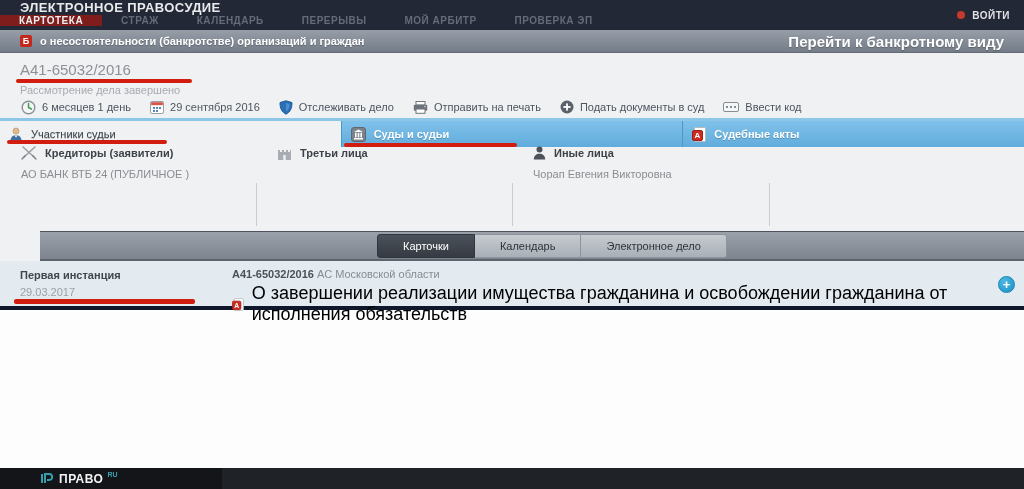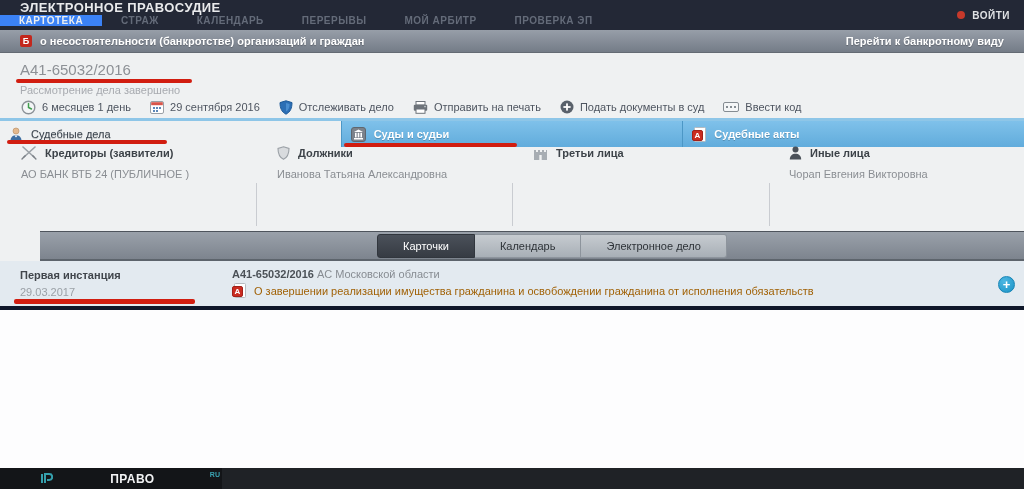--- a/index.html
+++ b/index.html
@@ -7,34 +7,34 @@
        font-family:"Liberation Sans", sans-serif;-webkit-font-smoothing:antialiased;}
 
   
   .topbar{position:absolute;left:0;top:0;width:1024px;height:30px;background:#232836;
           display:flex;align-items:stretch;flex-direction:column;}
   .brand{color:#e9eaec;font-size:13px;font-weight:bold;letter-spacing:.4px;
          display:flex;align-items:center;padding-left:20px;width:268px;}
   .topnav{display:flex;align-items:stretch;}
   .nav-item{display:flex;align-items:center;padding:0 19px;font-size:10px;font-weight:bold;
             letter-spacing:.5px;color:#646b79;cursor:pointer;white-space:nowrap;}
-  .nav-item.active{background:#3b82f6;color:#eceef0;}
+  .nav-item.active{background:#7f1d1d;color:#eceef0;}
   .login{position:absolute;right:14px;top:0;height:30px;display:flex;align-items:center;gap:7px;cursor:pointer;}
   .login-dot{width:8px;height:8px;border-radius:50%;background:#c6392b;}
   .login-label{color:#dfe1e4;font-size:10px;font-weight:bold;letter-spacing:.5px;}
 
   
   .subbar{position:absolute;left:0;top:30px;width:1024px;height:23px;
           background:linear-gradient(#979ea8,#747c87);border-bottom:1px solid #646b74;
           display:flex;align-items:center;justify-content:space-between;padding:0 20px;box-sizing:border-box;}
   .subbar-left{display:flex;align-items:center;gap:8px;}
   .b-badge{width:12px;height:12px;background:#c3271d;border-radius:2px;color:#fff;font-size:9px;
            font-weight:bold;display:flex;align-items:center;justify-content:center;}
   .subbar-title{color:#fff;font-size:11px;font-weight:bold;text-shadow:0 1px 1px rgba(0,0,0,.25);}
-  .subbar-link{color:#fff;font-size:11px;font-weight:bold;text-decoration:none;cursor:pointer;
+  .subbar-link{color:#fff;font-size:15px;font-weight:bold;text-decoration:none;cursor:pointer;
                text-shadow:0 1px 1px rgba(0,0,0,.25);}
 
   
   .page-bg{position:absolute;left:0;top:53px;width:1024px;height:415px;background:#eff1f2;}
   .lower-white{position:absolute;left:0;top:306px;width:1024px;height:162px;background:#fdfdfe;}
 
   
   .case-number{position:absolute;left:20px;top:61px;font-size:15px;color:#8d9196;}
   .case-status{position:absolute;left:20px;top:84px;font-size:11px;color:#a8abb0;}
 
@@ -74,36 +74,36 @@
   .sw-btn.active{background:linear-gradient(#4b515a,#363b43);color:#fff;border-color:#31363d;}
 
   
   .instance-row{position:absolute;left:0;top:261px;width:1024px;height:45px;background:#e3eaf0;
                 border-bottom:4px solid #0f172a;}
   .inst-name{position:absolute;left:20px;top:8px;font-size:11px;font-weight:bold;color:#41464c;}
   .inst-date{position:absolute;left:20px;top:25px;font-size:11px;color:#9ba1a7;}
   .inst-case-line{position:absolute;left:232px;top:7px;font-size:11px;color:#878c92;}
   .inst-case-line b{color:#4b5157;}
   .doc-line{position:absolute;left:232px;top:22px;display:flex;align-items:center;gap:8px;cursor:pointer;}
-  .doc-link{font-size:11px;color:#a16207;text-decoration:none;}
+  .doc-link{font-size:18px;color:#000000;text-decoration:none;}
   .add-btn{position:absolute;right:9px;top:15px;width:17px;height:17px;border-radius:50%;cursor:pointer;
            background:radial-gradient(circle at 35% 30%,#4db7e2,#1b93c6);border:1px solid #1684b5;
            color:#fff;font-size:13px;font-weight:bold;line-height:16px;text-align:center;box-sizing:border-box;}
 
   
   .annot{position:absolute;background:#d11d10;border-radius:2px;height:4px;}
   .annot.a1{left:16px;top:79px;width:176px;}
   .annot.a2{left:7px;top:140px;width:160px;}
   .annot.a3{left:344px;top:143px;width:173px;}
   .annot.a4{left:14px;top:299px;width:181px;height:5px;}
 
   
   .footer{position:absolute;left:0;top:468px;width:1024px;height:21px;background:#1f2226;}
   .footer-logo-block{position:absolute;left:0;top:0;width:222px;height:21px;background:#131518;
-                     display:flex;align-items:center;padding-left:40px;box-sizing:border-box;gap:6px;cursor:pointer;justify-content:space-between;}
+                     display:flex;align-items:center;padding-left:40px;box-sizing:border-box;gap:6px;cursor:pointer;}
   .logo-text{color:#f2f3f4;font-size:12px;font-weight:bold;letter-spacing:.5px;}
   .logo-sup{color:#3aa3b2;font-size:7px;font-weight:bold;position:relative;top:-4px;left:-2px;}
 </style>
 </head>
 <body>
 
 <div id="app">
 
   <header class="topbar">
     <div class="brand">ЭЛЕКТРОННОЕ ПРАВОСУДИЕ</div>
@@ -190,21 +190,21 @@
     </div>
   </div>
 
   <div class="tabs">
     <div class="tab active">
       <svg width="14" height="15" viewBox="0 0 14 15">
         <circle cx="7" cy="4" r="3" fill="#e4b98e" stroke="#b58a5e" stroke-width="0.6"></circle>
         <path d="M1.5 14 C1.5 10 4 8.3 7 8.3 C10 8.3 12.5 10 12.5 14 Z" fill="#3f6fa3"></path>
         <path d="M5.4 8.6 L7 10.4 L8.6 8.6 Z" fill="#fff"></path>
       </svg>
-      <span class="tab-label">Судебные дела</span>
+      <span class="tab-label">Участники судьи</span>
     </div>
     <div class="tab">
       <svg width="15" height="15" viewBox="0 0 15 15">
         <rect x="0.5" y="0.5" width="14" height="14" rx="2.5" fill="#7b828b" stroke="#5f666e"></rect>
         <path d="M7.5 2.5 L12 5 H3 Z" fill="#fff"></path>
         <rect x="4" y="5.8" width="1.6" height="4.6" fill="#fff"></rect>
         <rect x="6.7" y="5.8" width="1.6" height="4.6" fill="#fff"></rect>
         <rect x="9.4" y="5.8" width="1.6" height="4.6" fill="#fff"></rect>
         <rect x="3" y="11" width="9" height="1.5" fill="#fff"></rect>
       </svg>
@@ -227,29 +227,20 @@
           <path d="M2 1 L13 11" stroke="#9aa0a6" stroke-width="1.6" stroke-linecap="round"></path>
           <path d="M14 1 L3 11" stroke="#9aa0a6" stroke-width="1.6" stroke-linecap="round"></path>
           <path d="M1 13 L4.2 9.8 M14.9 13 L11.8 9.8" stroke="#7b8187" stroke-width="1.4" stroke-linecap="round"></path>
         </svg>
         <span class="p-title">Кредиторы (заявители)</span>
       </div>
       <div class="p-value">АО БАНК ВТБ 24 (ПУБЛИЧНОЕ )</div>
     </div>
     <div class="p-col">
       <div class="p-head">
-        <svg width="13" height="14" viewBox="0 0 13 14">
-          <path d="M6.5 0.8 L12 2.4 C12 7.4 10.5 11.3 6.5 13.3 C2.5 11.3 1 7.4 1 2.4 Z" fill="#d8dbde" stroke="#9aa0a6" stroke-width="1.1"></path>
-        </svg>
-        <span class="p-title">Должники</span>
-      </div>
-      <div class="p-value">Иванова Татьяна Александровна</div>
-    </div>
-    <div class="p-col">
-      <div class="p-head">
         <svg width="15" height="13" viewBox="0 0 15 13">
           <path d="M1 13 V3 h2 v2 h2 V3 h2 v2 h2 V3 h2 v2 h2 V3 h1 v10 Z" fill="#a7adb3"></path>
           <rect x="6.3" y="8" width="2.4" height="5" fill="#eff1f2"></rect>
         </svg>
         <span class="p-title">Третьи лица</span>
       </div>
       <div class="p-value"></div>
     </div>
     <div class="p-col">
       <div class="p-head">

